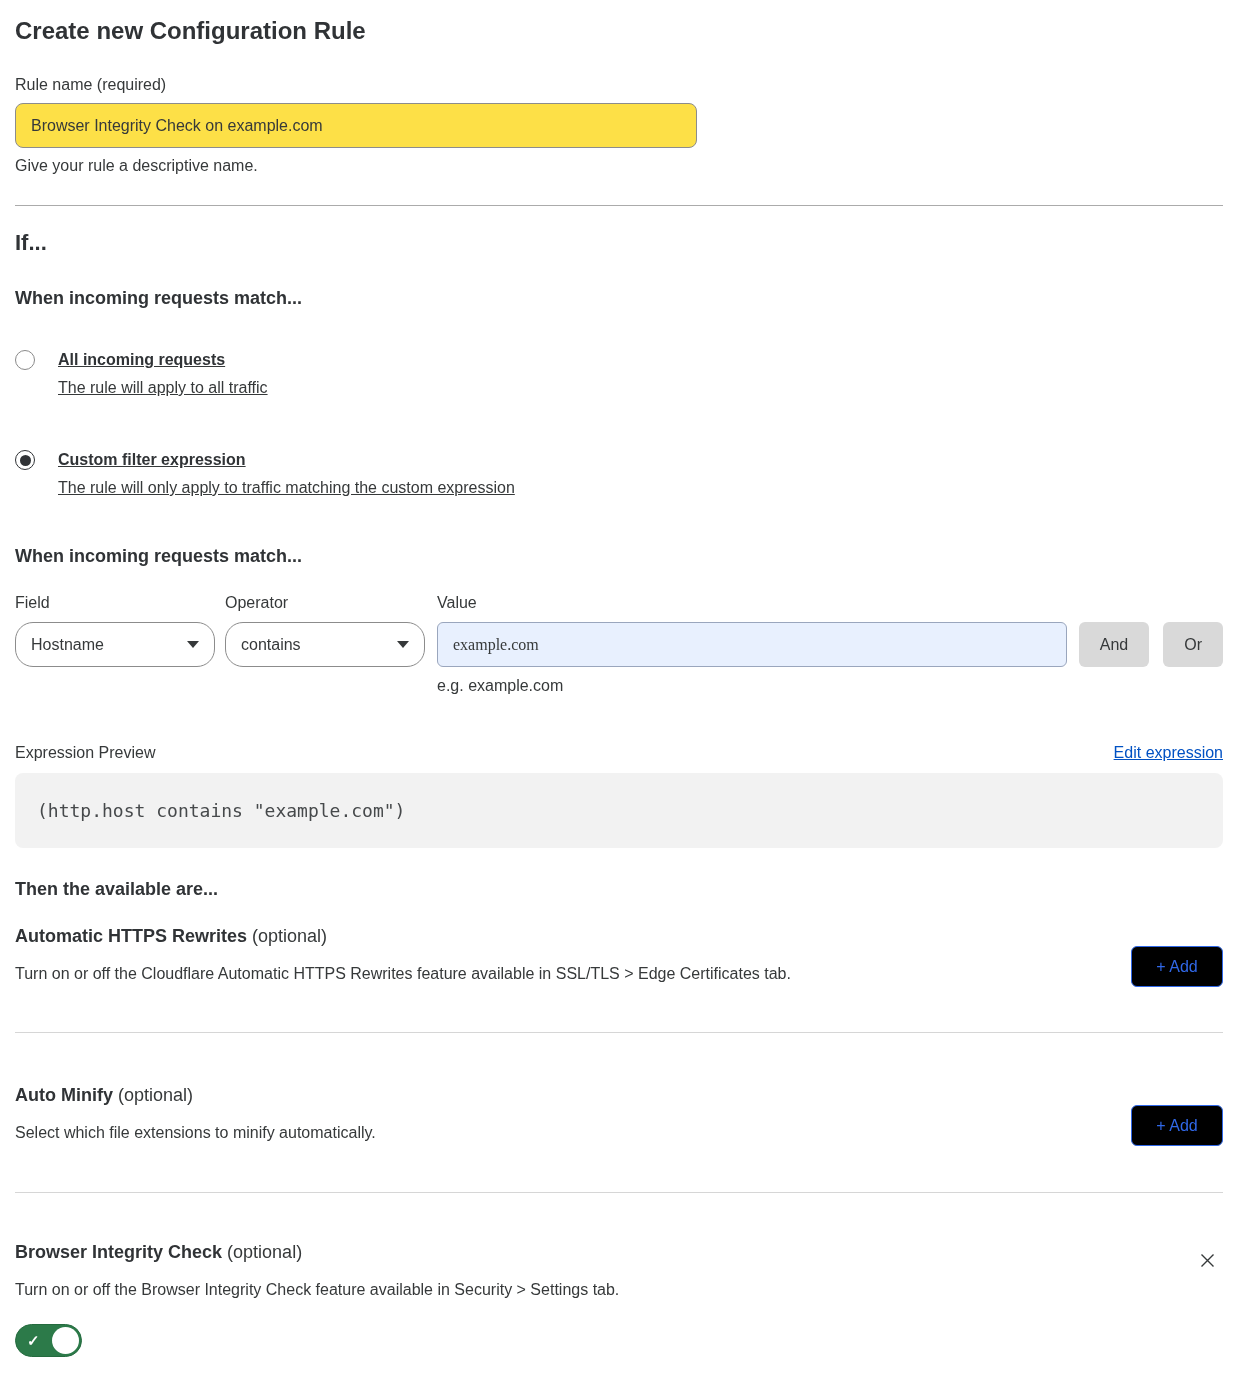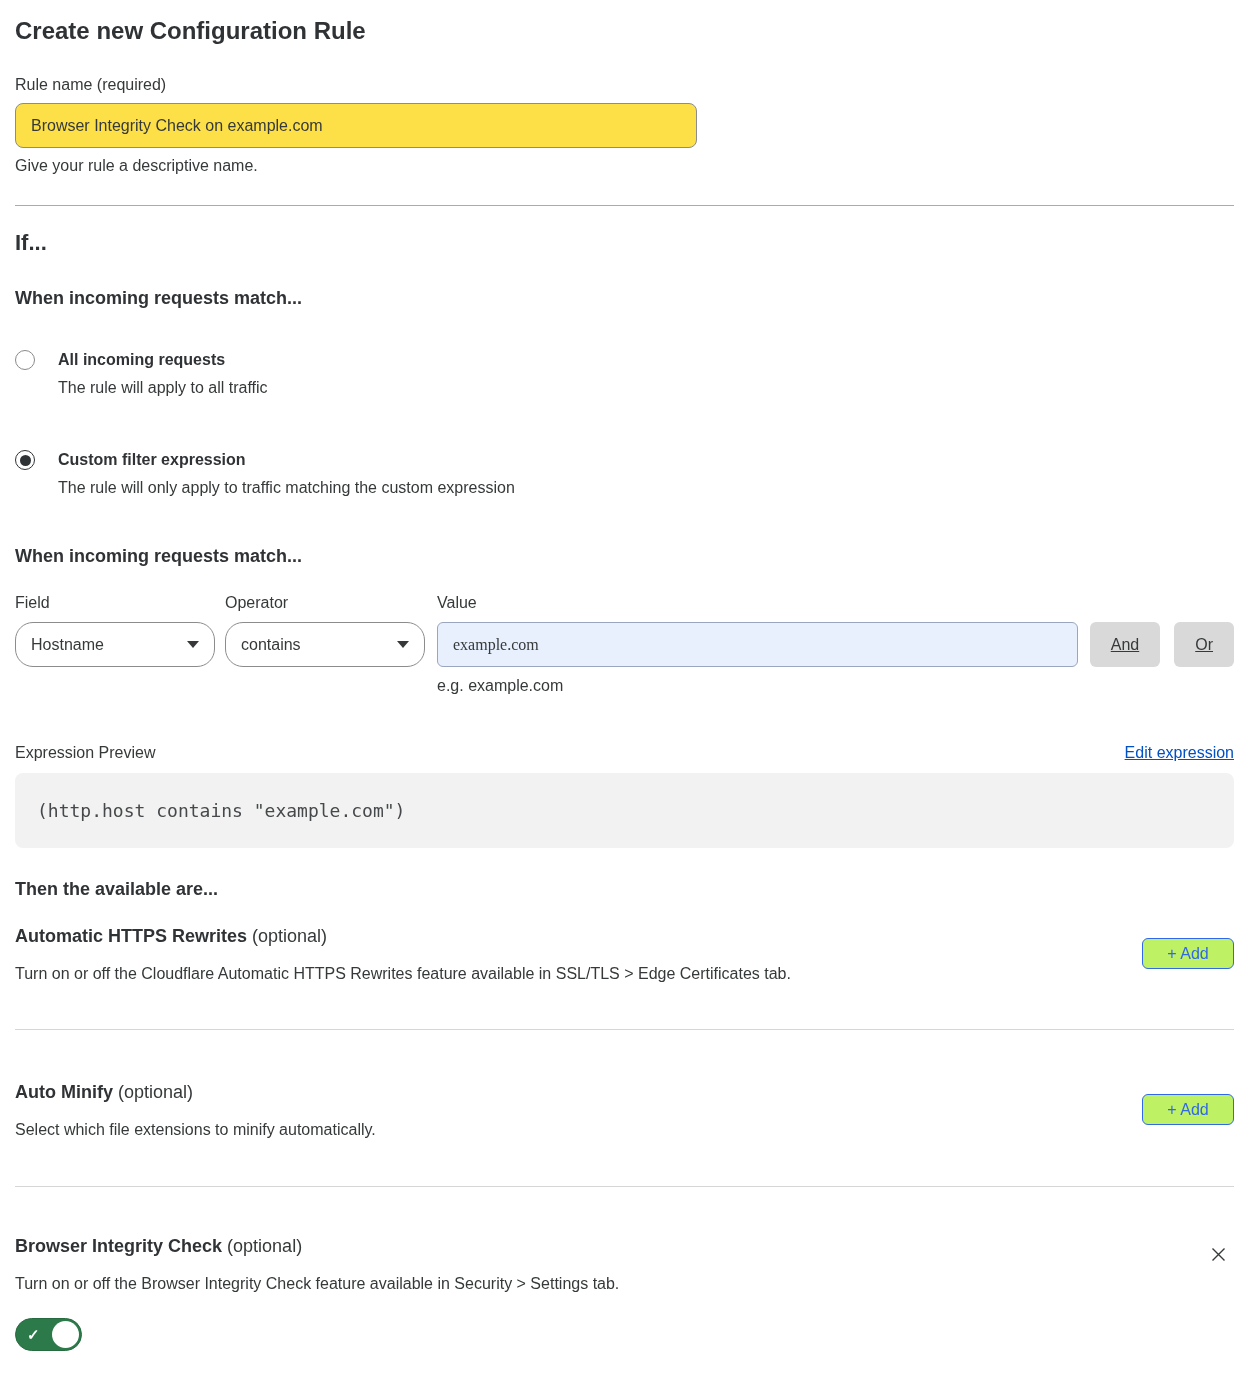--- a/index.html
+++ b/index.html
@@ -2,21 +2,21 @@
 <html><head>
 <meta charset="utf-8">
 <style>
   * { margin:0; padding:0; box-sizing:border-box; }
   html,body { width:1237px; height:1377px; background:#ffffff; }
   body {
     font-family:"Liberation Sans", sans-serif;
     color:#36393a;
     overflow:hidden;
   }
-  .page { padding:0 3px 0 15px; width:1237px; }
+  .page { padding:0 14px 0 15px; width:1237px; }
 
   h1.page-title {
     margin-top:16px;
     font-size:24px;
     line-height:29px;
     font-weight:700;
     color:#303336;
   }
 
   .field-label { margin-top:30px; font-size:16px; line-height:19px; }
@@ -35,21 +35,21 @@
     background:#fde047;
     outline:none;
   }
   .help-text { margin-top:8px; font-size:16px; line-height:19px; }
 
   .divider-strong { margin-top:30px; border:none; border-top:1px solid #ababab; height:0; }
 
   h2.if-heading { margin-top:23px; font-size:22px; line-height:27px; font-weight:700; color:#303336; }
   h3.sub-heading { margin-top:31px; font-size:18px; line-height:22px; font-weight:700; color:#303336; }
 
-  .radio-option { display:flex; margin-top:40px; }
+  .radio-option { display:flex; margin-top:40px;text-decoration:underline; }
   .radio-option + .radio-option { margin-top:50px; }
   .radio-circle {
     flex:0 0 auto;
     width:20px; height:20px;
     border:1.5px solid #8a8a8a;
     border-radius:50%;
     margin-top:1px;
     background:#fff;
     position:relative;
     cursor:pointer;
@@ -110,21 +110,20 @@
   .btn-gray {
     height:45px;
     border:none;
     border-radius:6px;
     background:#d9d9d9;
     color:#36393a;
     font-family:"Liberation Sans", sans-serif;
     font-size:16px;
     padding:0 21px;
     cursor:pointer;
-    text-decoration:underline;
   }
   .btn-and { margin-right:14px; }
 
   .preview-header {
     margin-top:48px;
     display:flex;
     justify-content:space-between;
     align-items:baseline;
   }
   .preview-label { font-size:16px; line-height:19px; }
@@ -155,26 +154,26 @@
   .setting-2 { padding-top:51px; padding-bottom:46px; }
   .setting-3 { padding-top:48px; }
 
   .setting-row { display:flex; justify-content:space-between; align-items:flex-start; }
   .setting-title-line { font-size:18px; line-height:22px; }
   .setting-title { font-weight:700; color:#303336; }
   .setting-optional { font-weight:400; color:#36393a; }
   .setting-desc { margin-top:17px; font-size:16px; line-height:20px; }
 
   .btn-add {
-    margin-top:13px;
-    height:31px;
+    margin-top:21px;
+    height:41px;
     min-width:92px;
     border:1px solid #3068e8;
     border-radius:6px;
-    background:#bef264;
+    background:#000000;
     color:#3068e8;
     font-family:"Liberation Sans", sans-serif;
     font-size:16px;
     padding:0 20px;
     cursor:pointer;
     flex:0 0 auto;
   }
 
   .close-btn {
     background:none;

